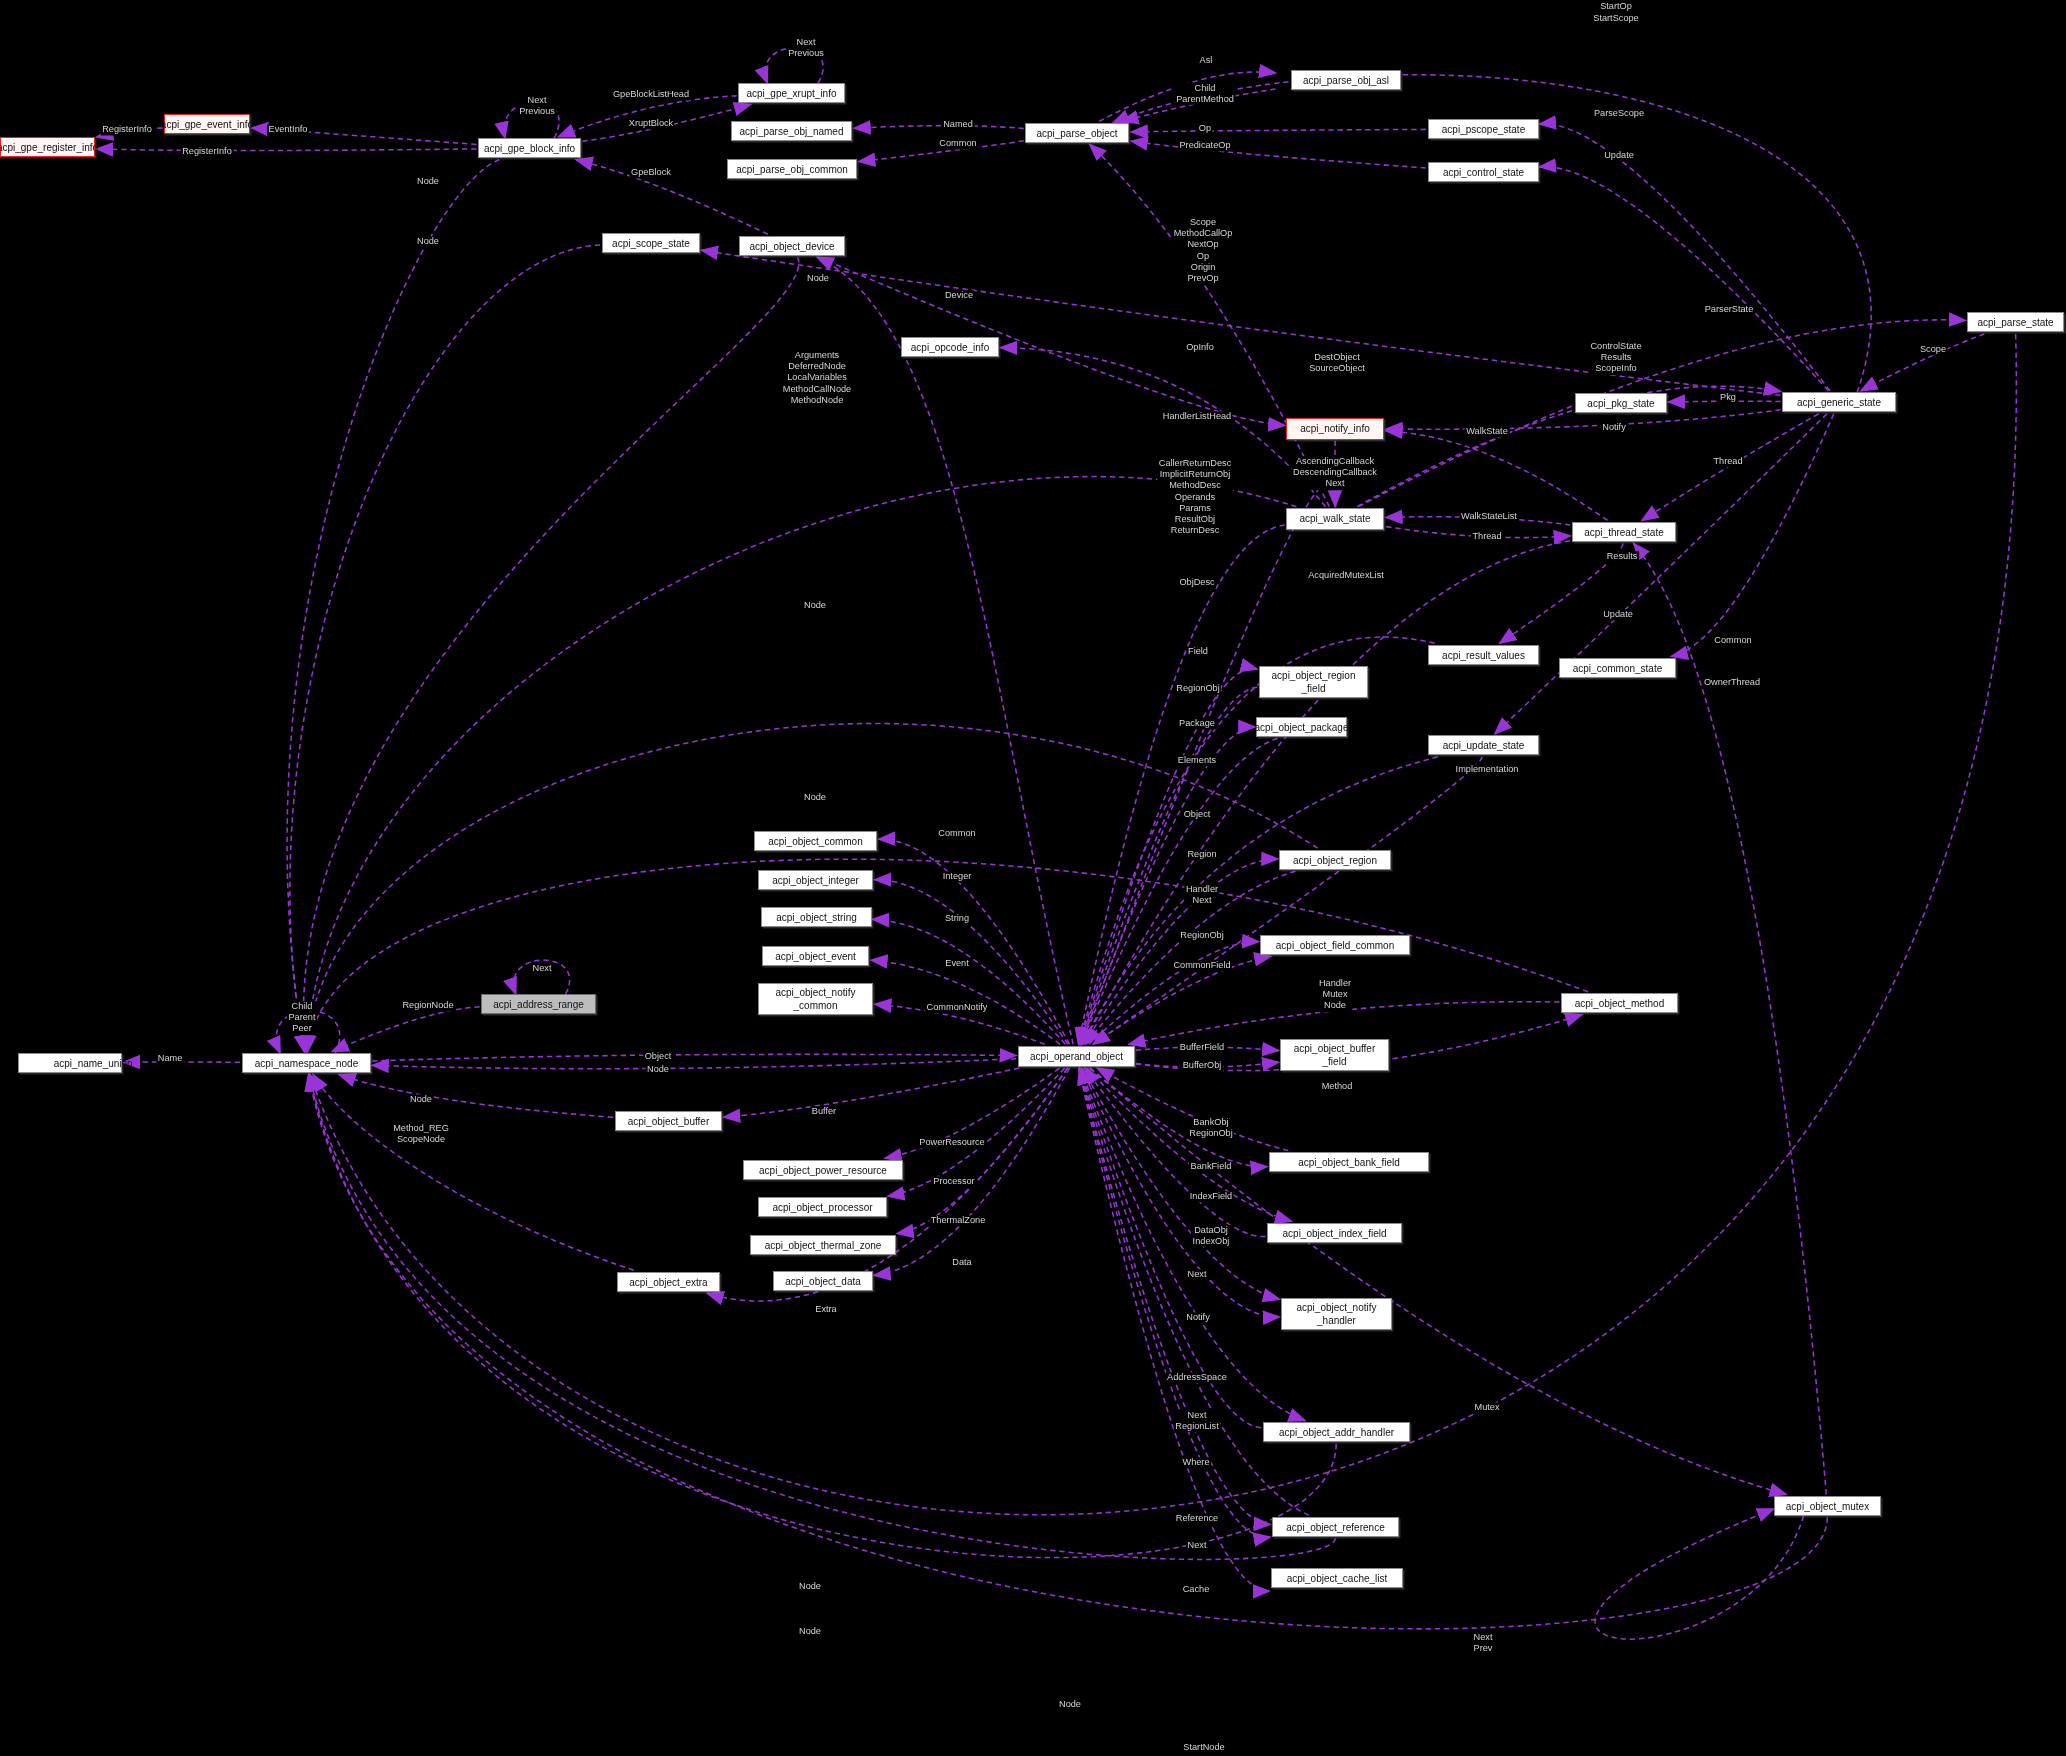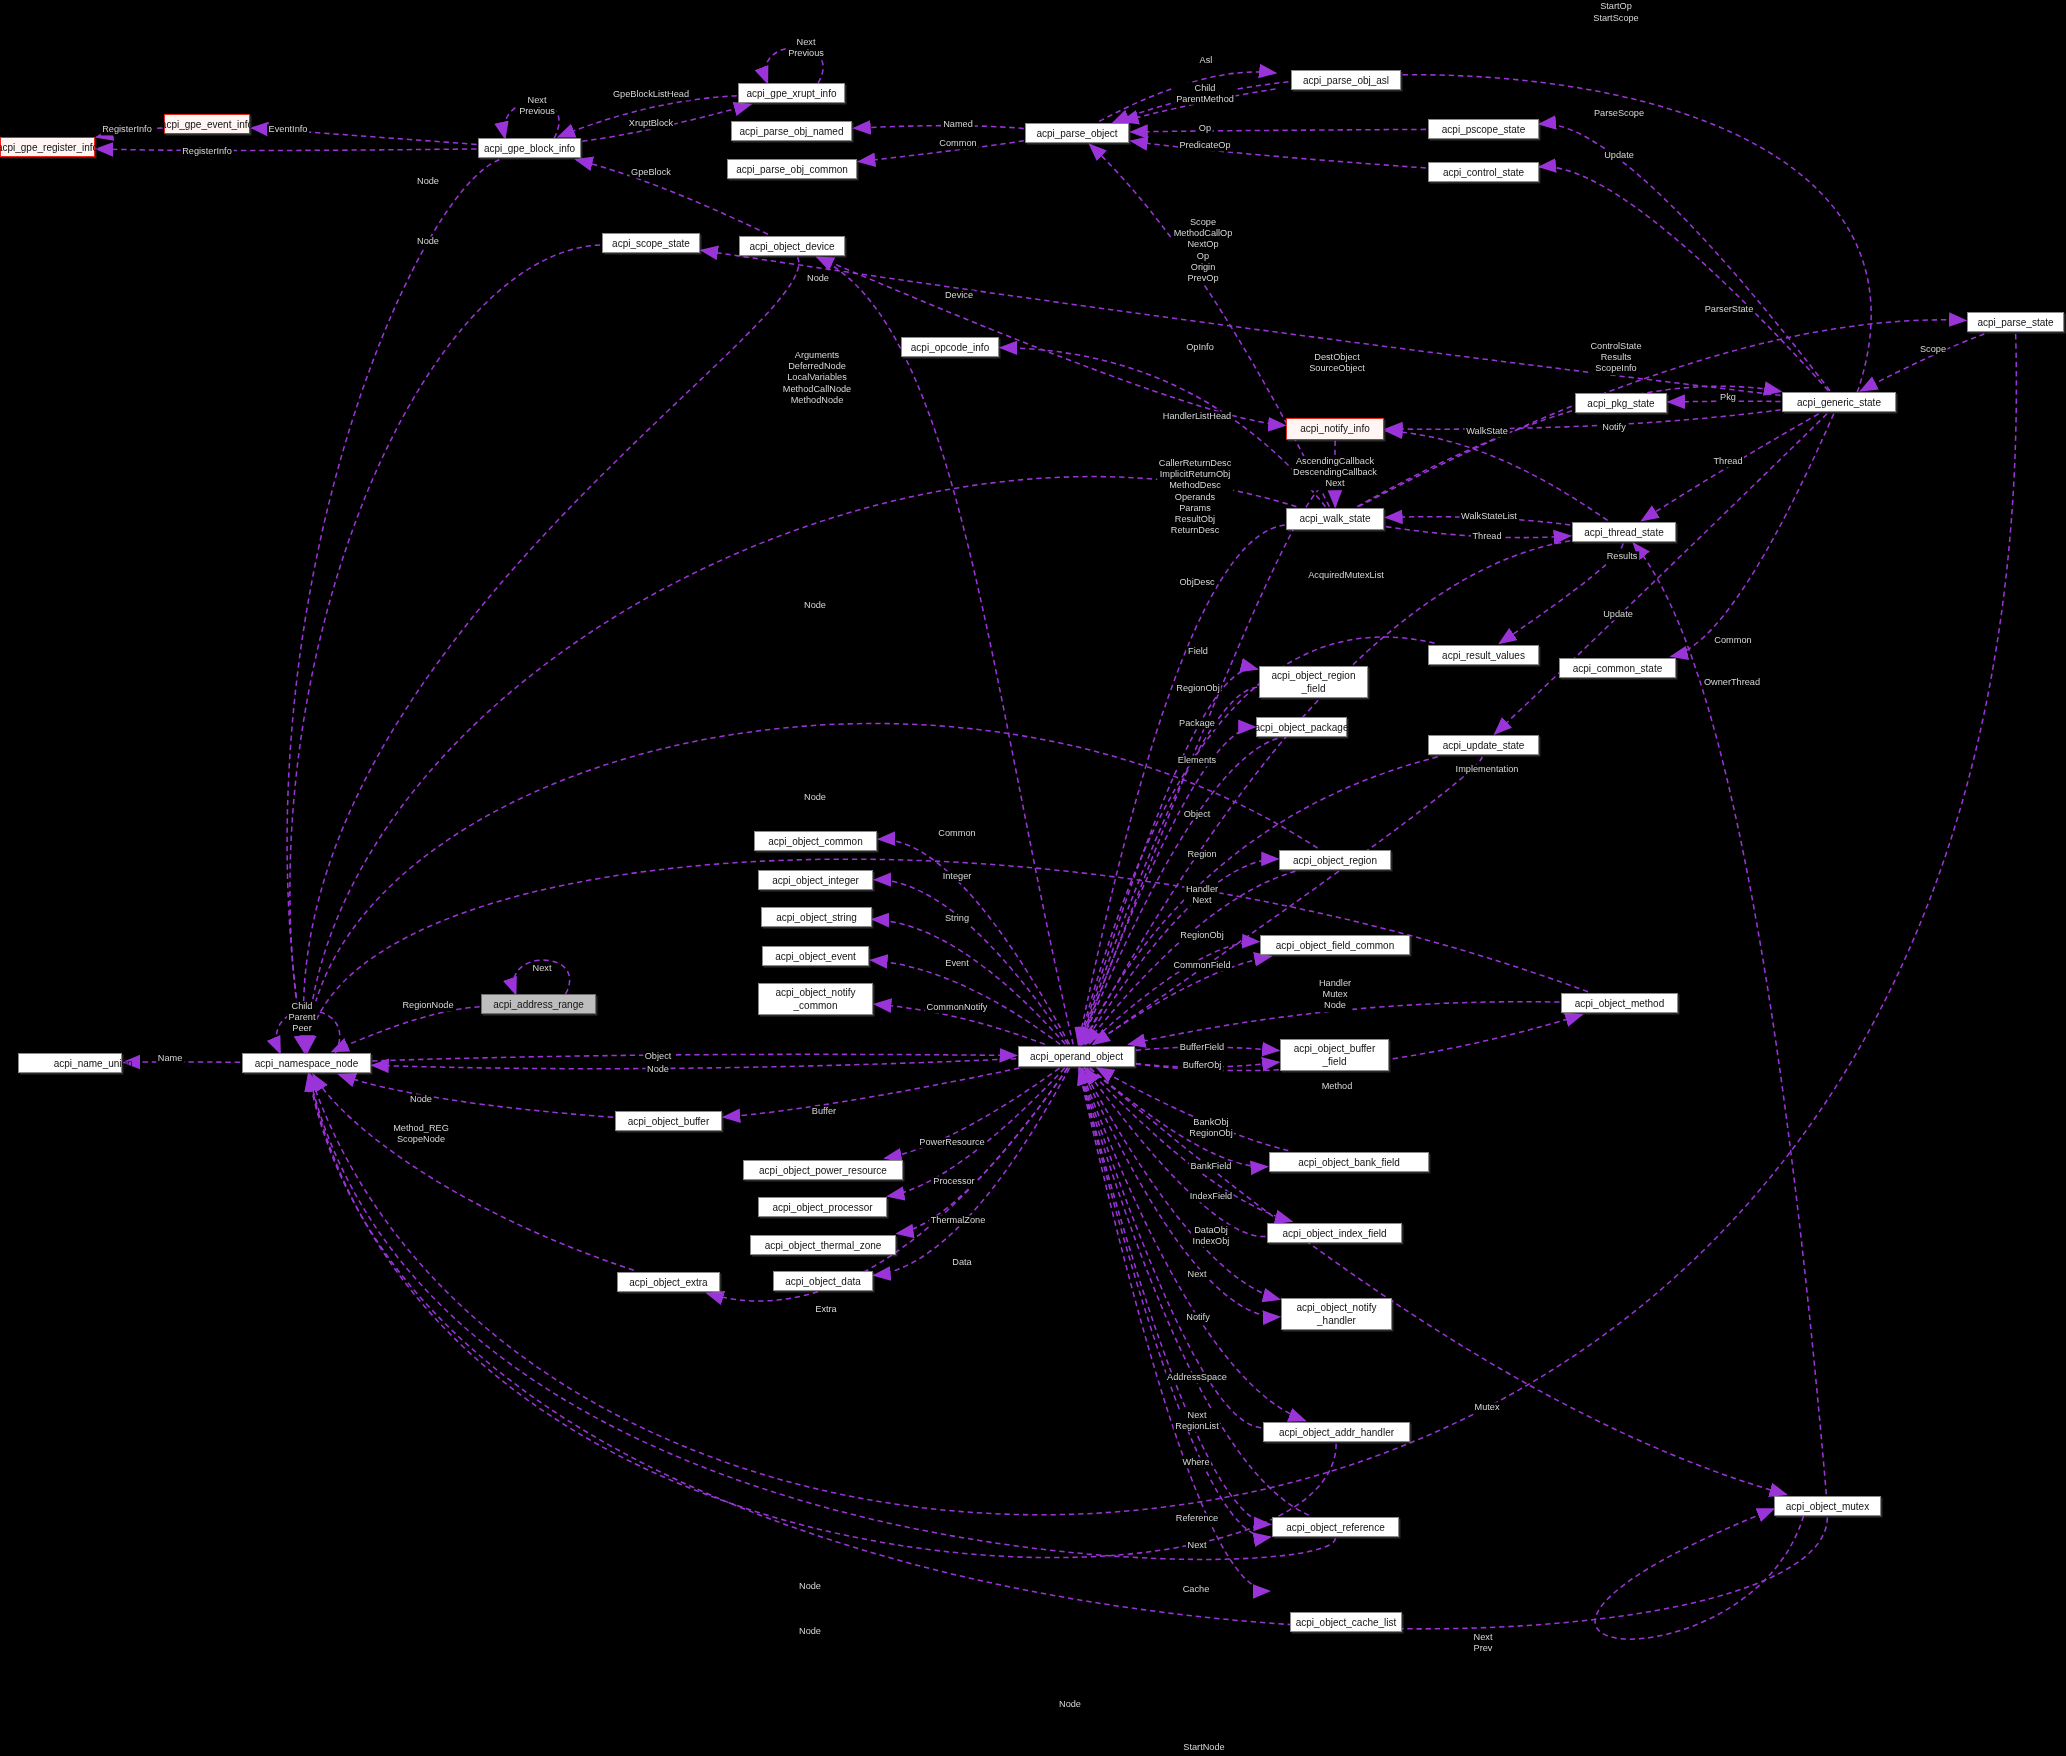--- a/index.html
+++ b/index.html
@@ -161,21 +161,21 @@
       <div class="node" style="left: 1260px; top: 935px; width: 150px; height: 20px;">acpi_object_field_common</div>
       <div class="node" style="left: 1561px; top: 993px; width: 117px; height: 20px;">acpi_object_method</div>
       <div class="node" style="left: 1280px; top: 1039px; width: 109px; height: 32px;">acpi_object_buffer
 _field</div>
       <div class="node" style="left: 1269px; top: 1152px; width: 160px; height: 20px;">acpi_object_bank_field</div>
       <div class="node" style="left: 1267px; top: 1223px; width: 135px; height: 20px;">acpi_object_index_field</div>
       <div class="node" style="left: 1281px; top: 1298px; width: 111px; height: 32px;">acpi_object_notify
 _handler</div>
       <div class="node" style="left: 1263px; top: 1422px; width: 147px; height: 20px;">acpi_object_addr_handler</div>
       <div class="node" style="left: 1272px; top: 1517px; width: 127px; height: 20px;">acpi_object_reference</div>
-      <div class="node" style="left: 1271px; top: 1612px; width: 112px; height: 20px; margin-left: 19px;">acpi_object_cache_list</div>
+      <div class="node" style="left: 1271px; top: 1568px; width: 132px; height: 20px;">acpi_object_cache_list</div>
       <div class="node" style="left: 1774px; top: 1496px; width: 107px; height: 20px;">acpi_object_mutex</div>
       <div class="node" style="left: 17.7px; top: 1053px; width: 104px; height: 20px; padding-left: 47px;">acpi_name_union</div>
       <div class="node" style="left: 242px; top: 1053px; width: 129px; height: 20px;">acpi_namespace_node</div>
       <div class="node gray" style="left: 481px; top: 994px; width: 115px; height: 20px;">acpi_address_range</div>
       <div class="node" style="left: 615px; top: 1111px; width: 107px; height: 20px;">acpi_object_buffer</div>
       <div class="node" style="left: 743px; top: 1160px; width: 160px; height: 20px;">acpi_object_power_resource</div>
       <div class="node" style="left: 758px; top: 1197px; width: 129px; height: 20px;">acpi_object_processor</div>
       <div class="node" style="left: 750px; top: 1235px; width: 146px; height: 20px;">acpi_object_thermal_zone</div>
       <div class="node" style="left: 617px; top: 1272px; width: 103px; height: 20px;">acpi_object_extra</div>
       <div class="node" style="left: 773px; top: 1271px; width: 100px; height: 20px;">acpi_object_data</div>

